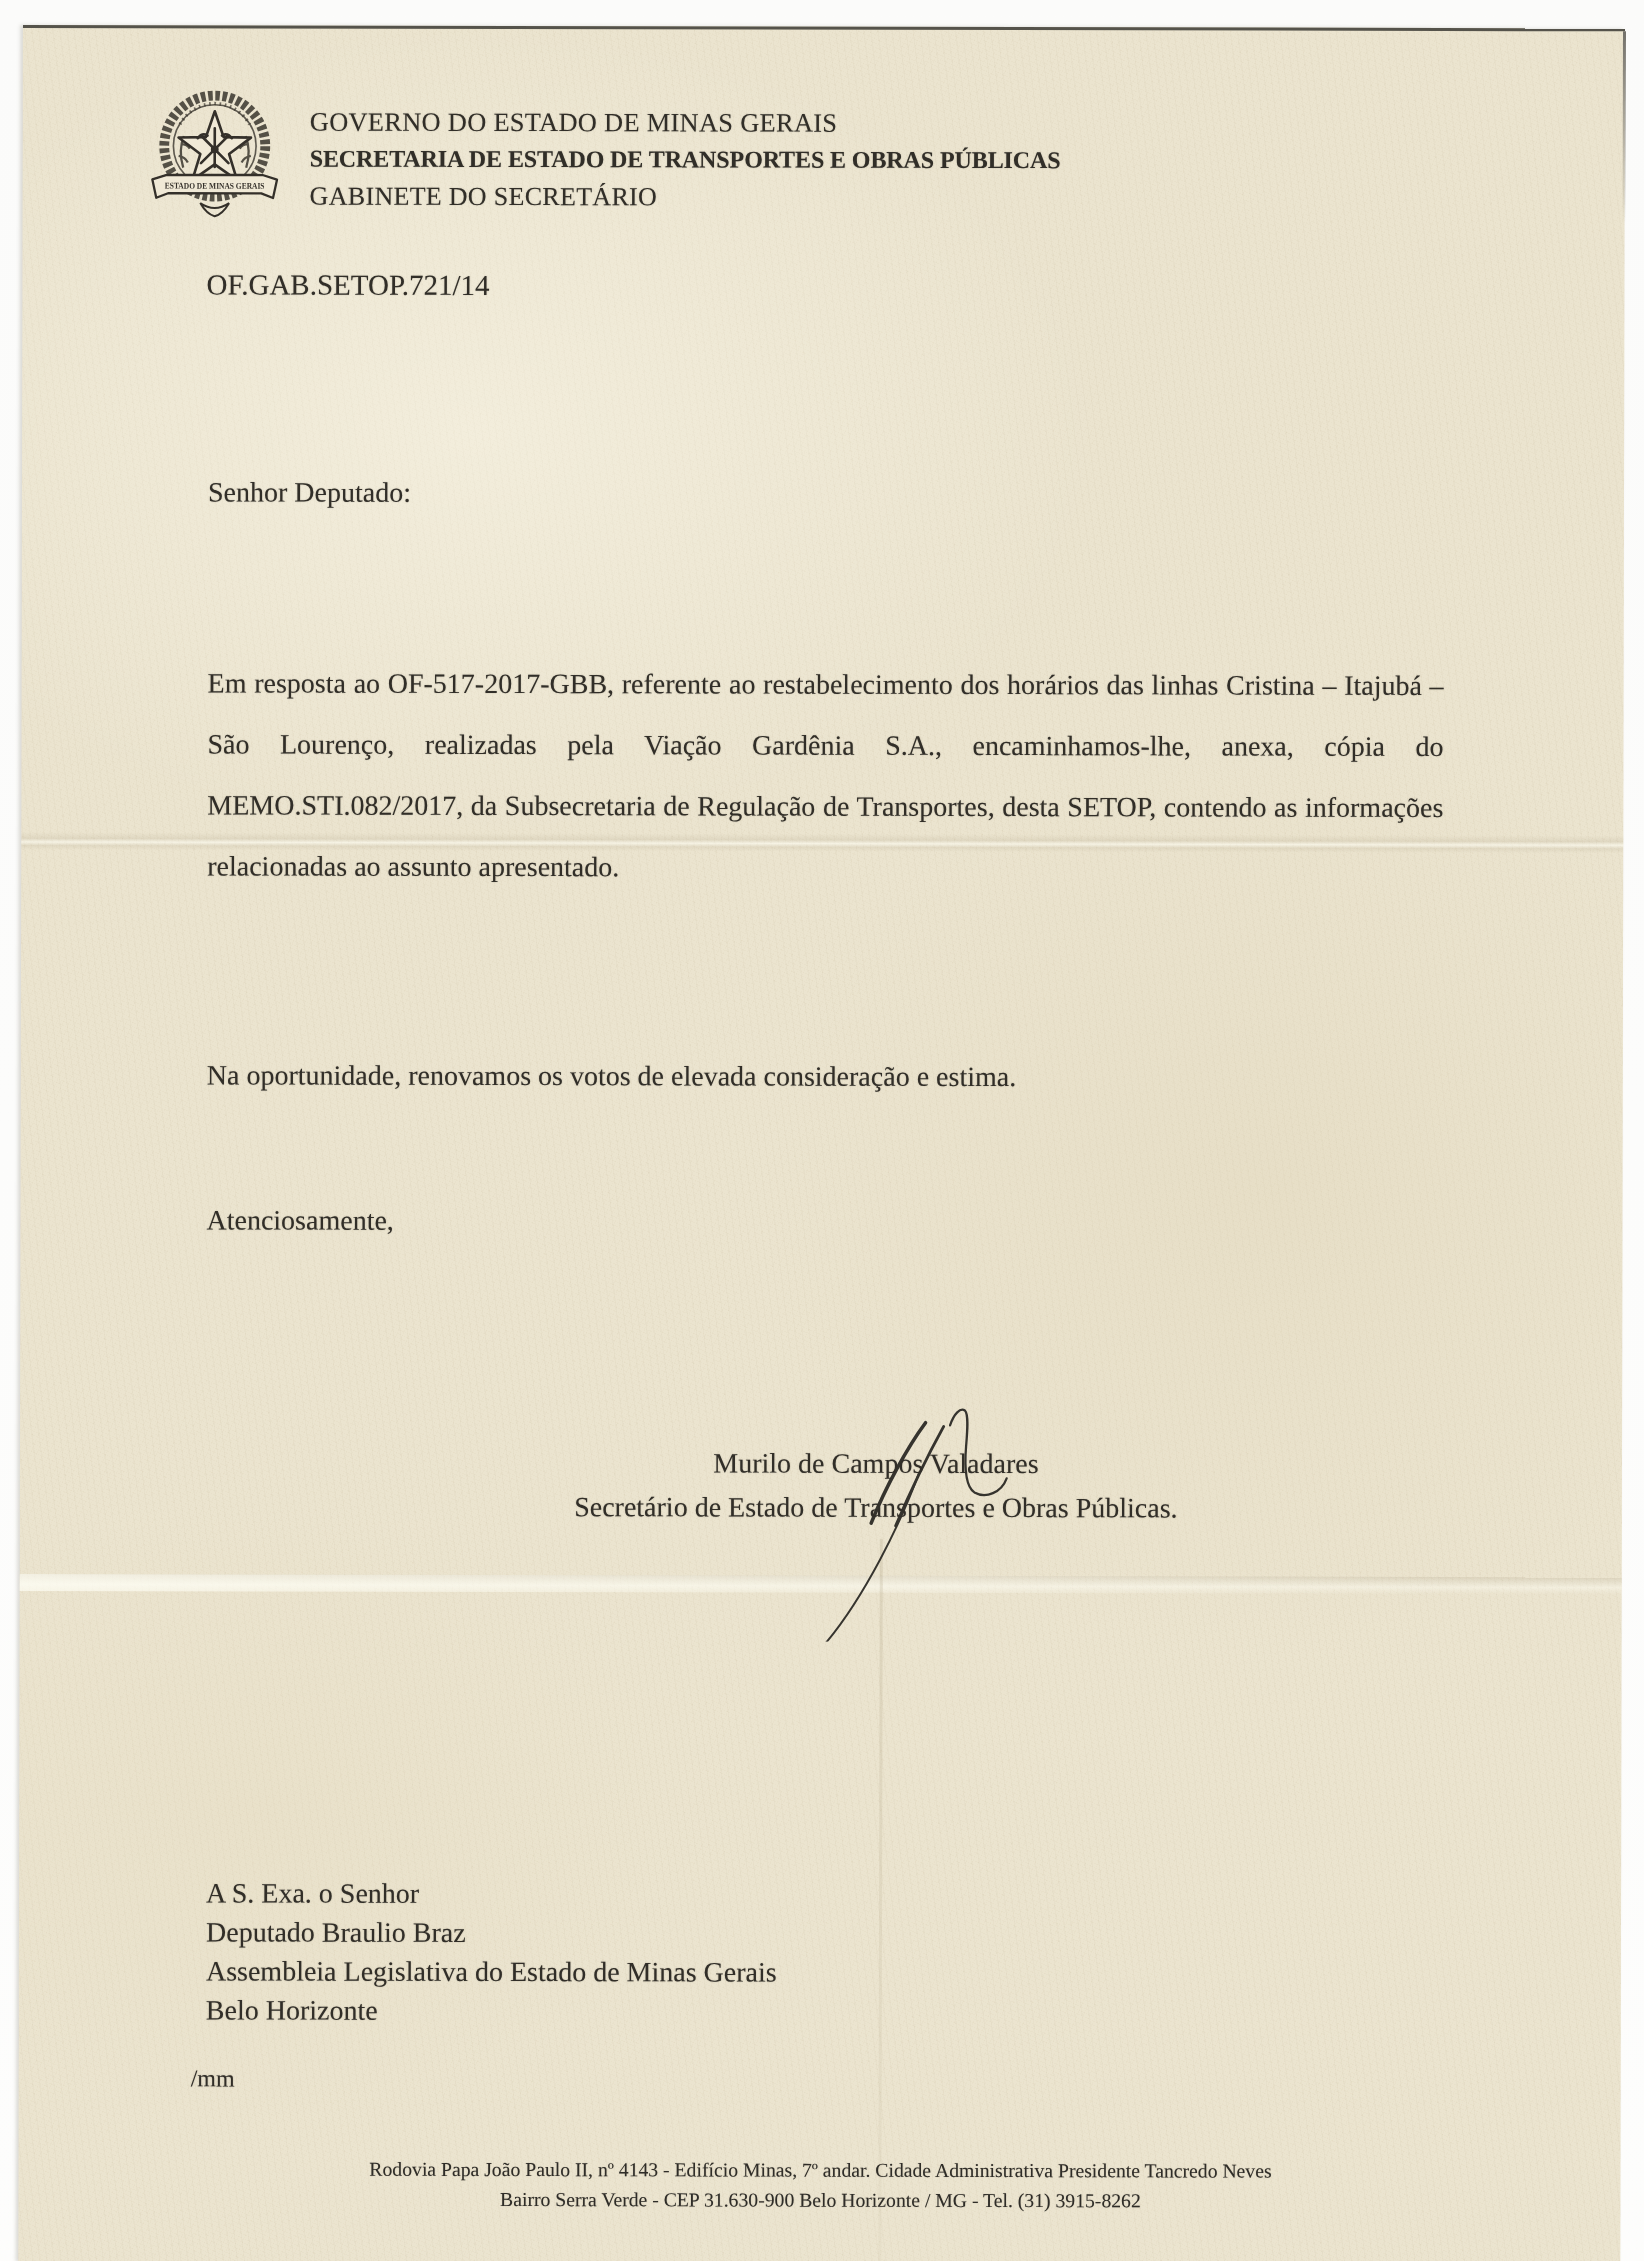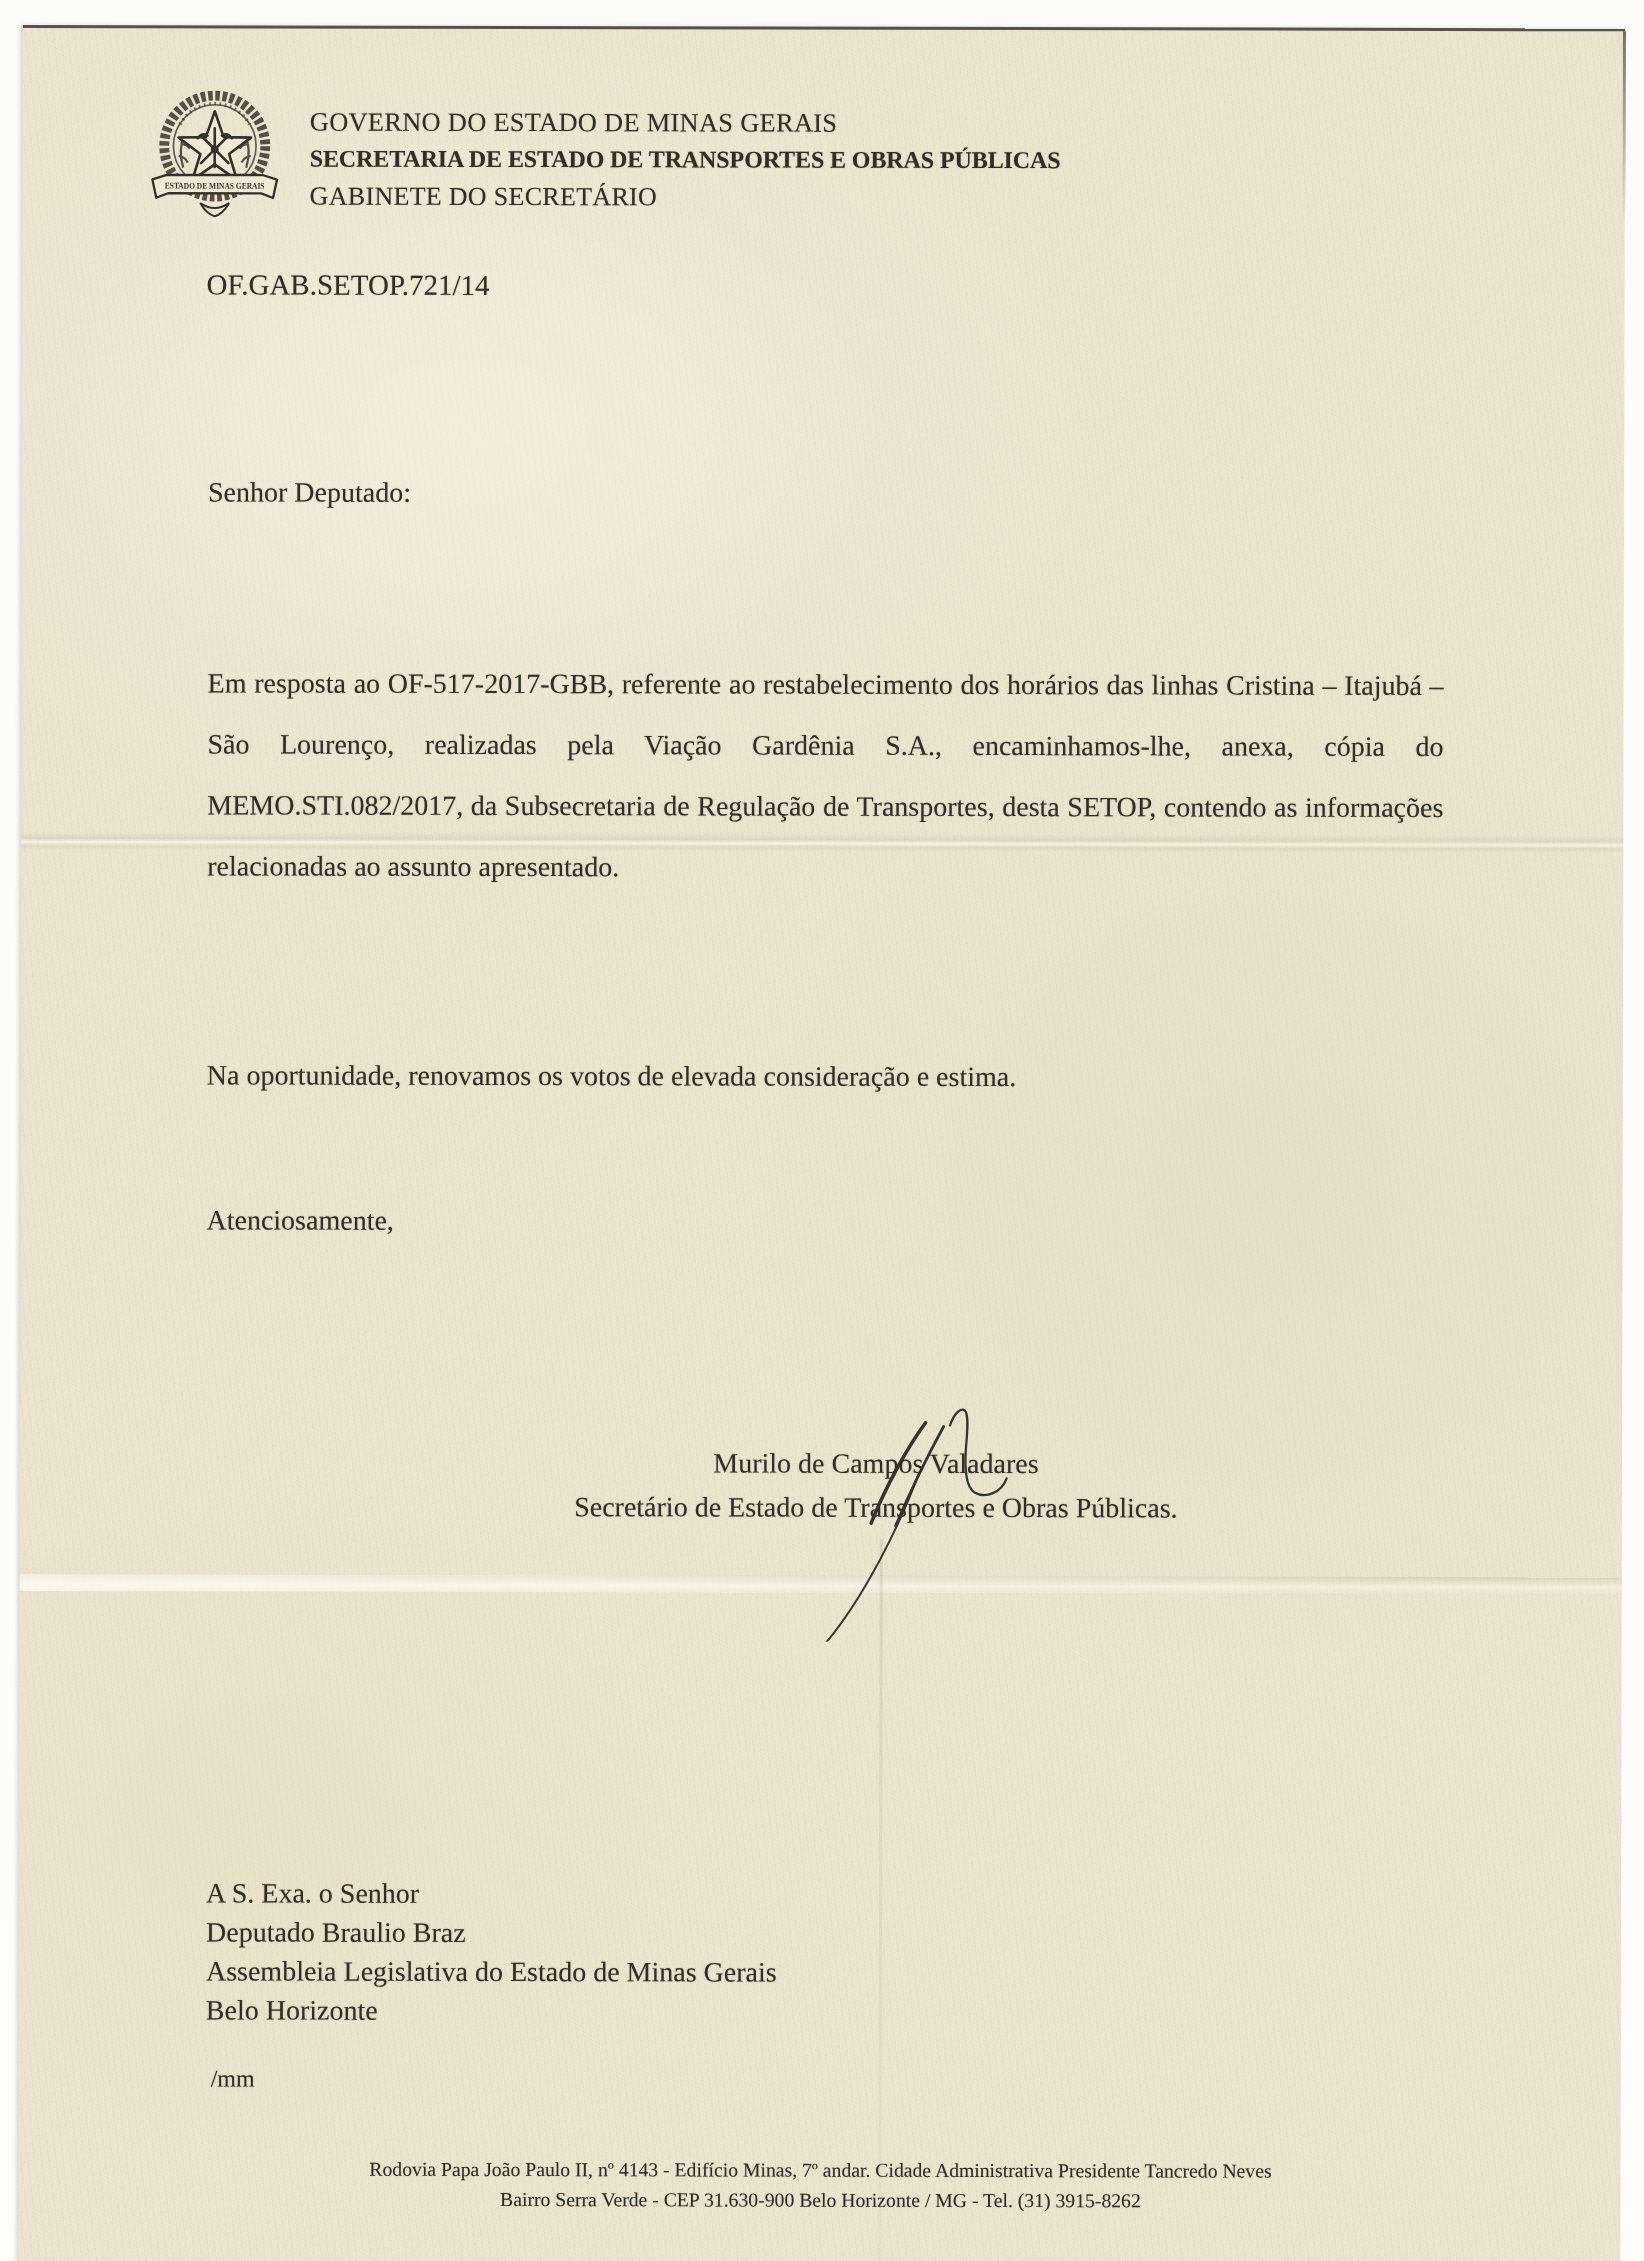--- a/index.html
+++ b/index.html
@@ -81,21 +81,21 @@
   .closing { position: absolute; left: 186px; top: 1176px; font-size: 28px; }
   
   .sig-strokes { position: absolute; left: 761px; top: 1367px; width: 258px; height: 245px; }
   .sig-block {
     position: absolute; left: 184px; top: 1412px; width: 1236px;
     text-align: center; transform: translateX(54px);
     font-size: 28px; line-height: 44px;
   }
   
   .addressee { position: absolute; left: 187px; top: 1845px; font-size: 28px; line-height: 39px; }
-  .initials  { position: absolute; left: 192px; top: 2037px; font-size: 24px; }
+  .initials  { position: absolute; left: 172px; top: 2037px; font-size: 24px; }
   
   .footer {
     position: absolute; left: 184px; top: 2125px; width: 1236px;
     text-align: center; font-size: 19.7px; line-height: 30px;
     color: #2f2d28; text-shadow: 0 0 1px rgba(62,58,48,0.35);
   }
 </style>
 </head>
 <body>
 

